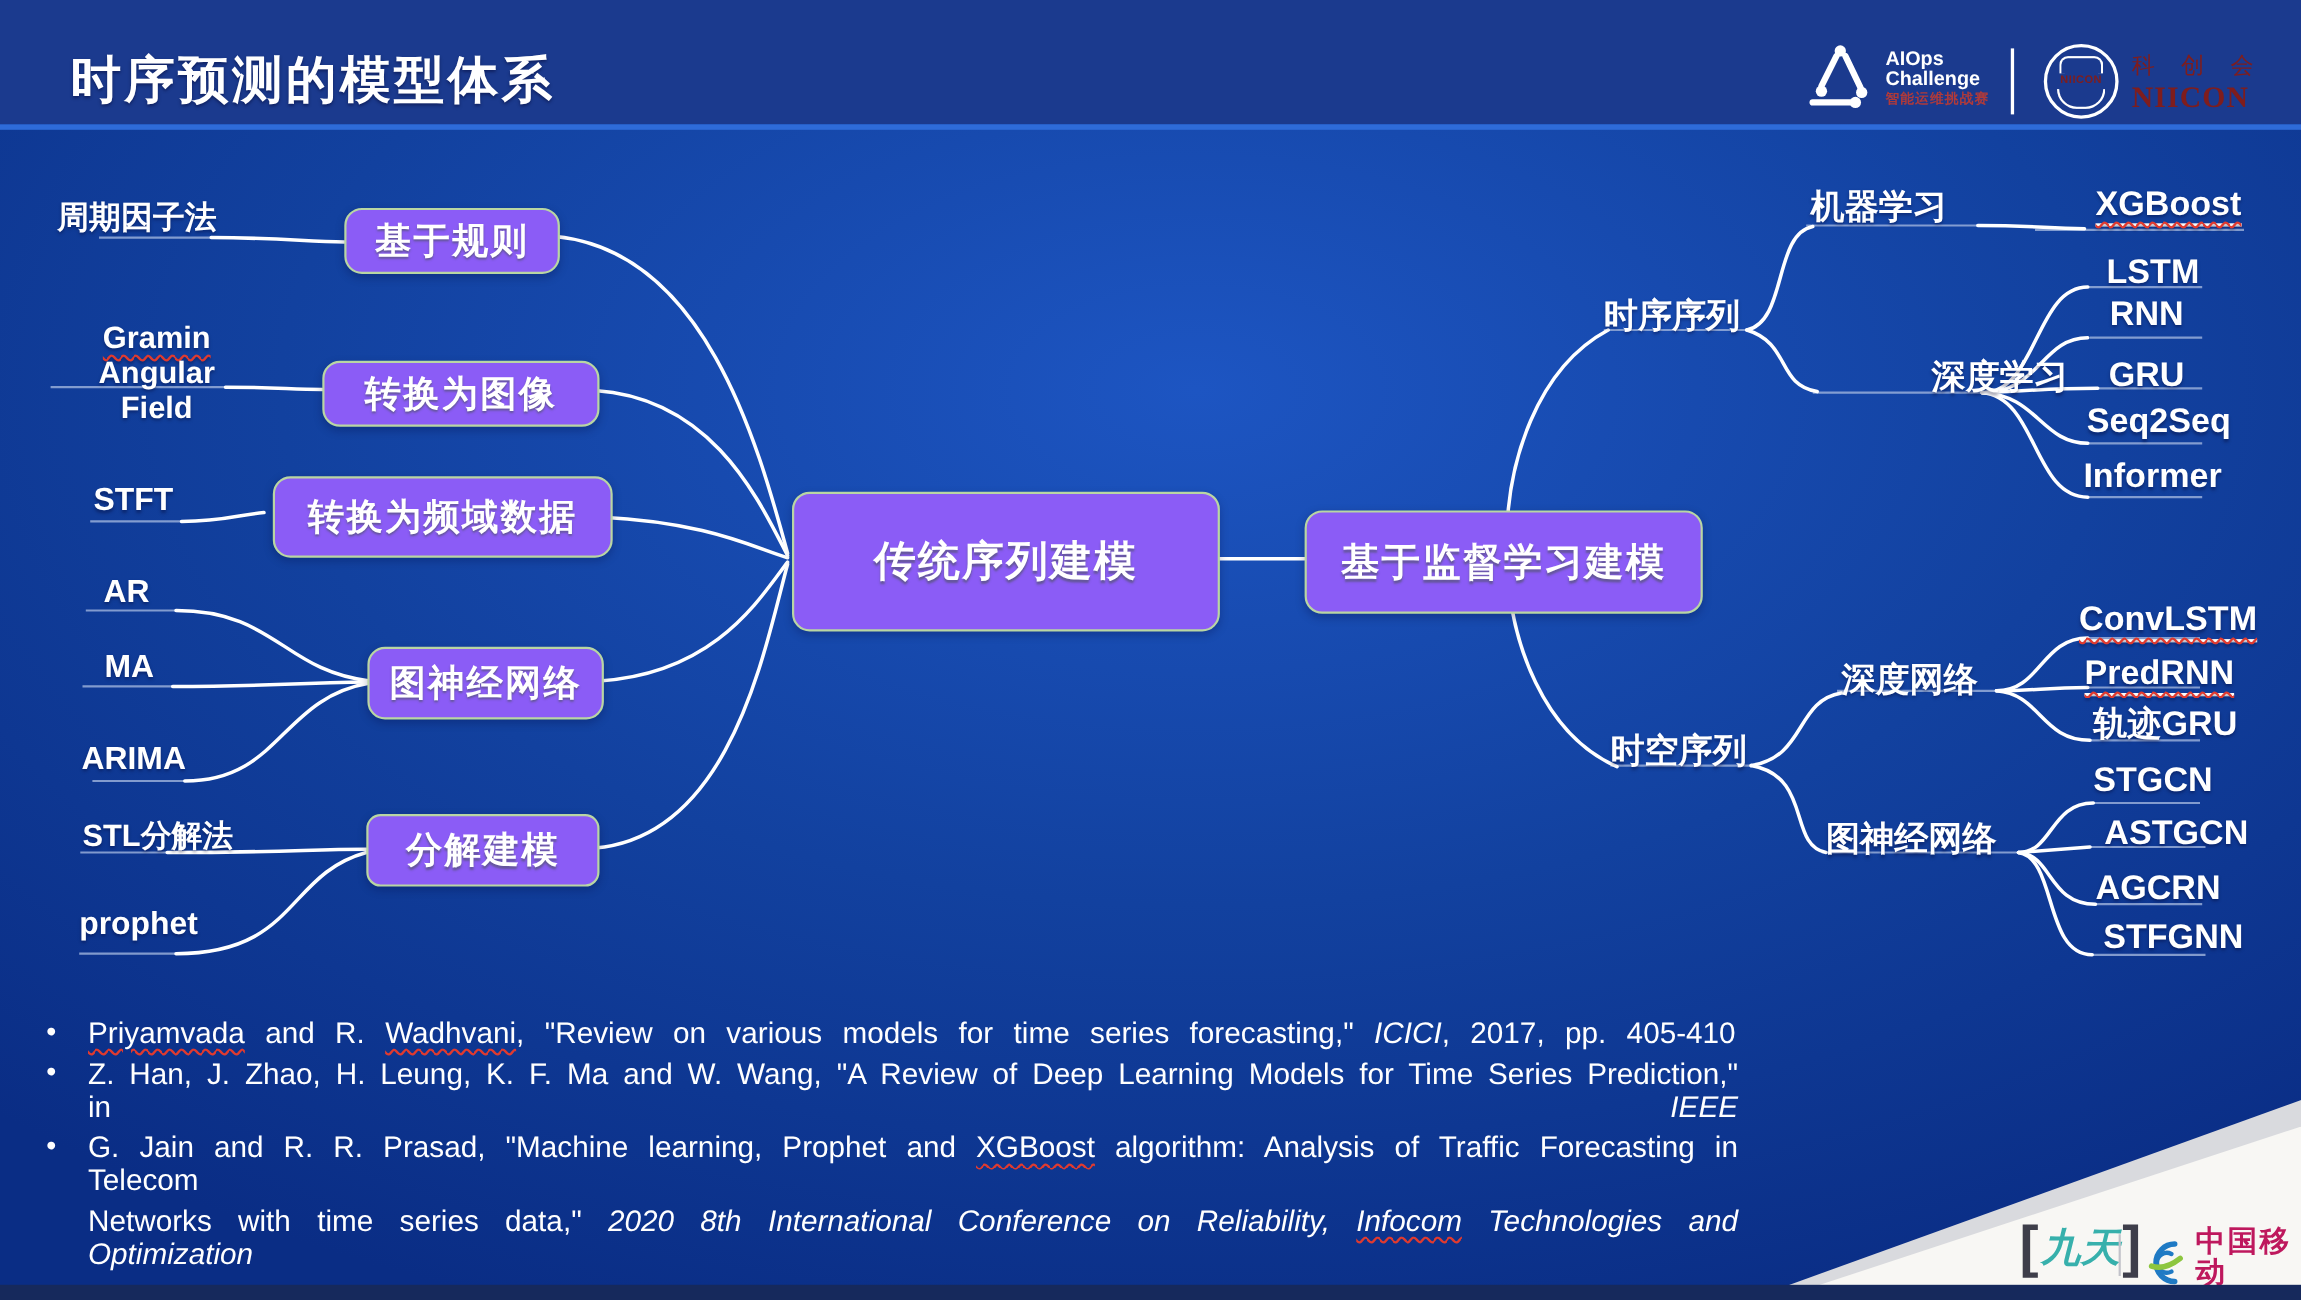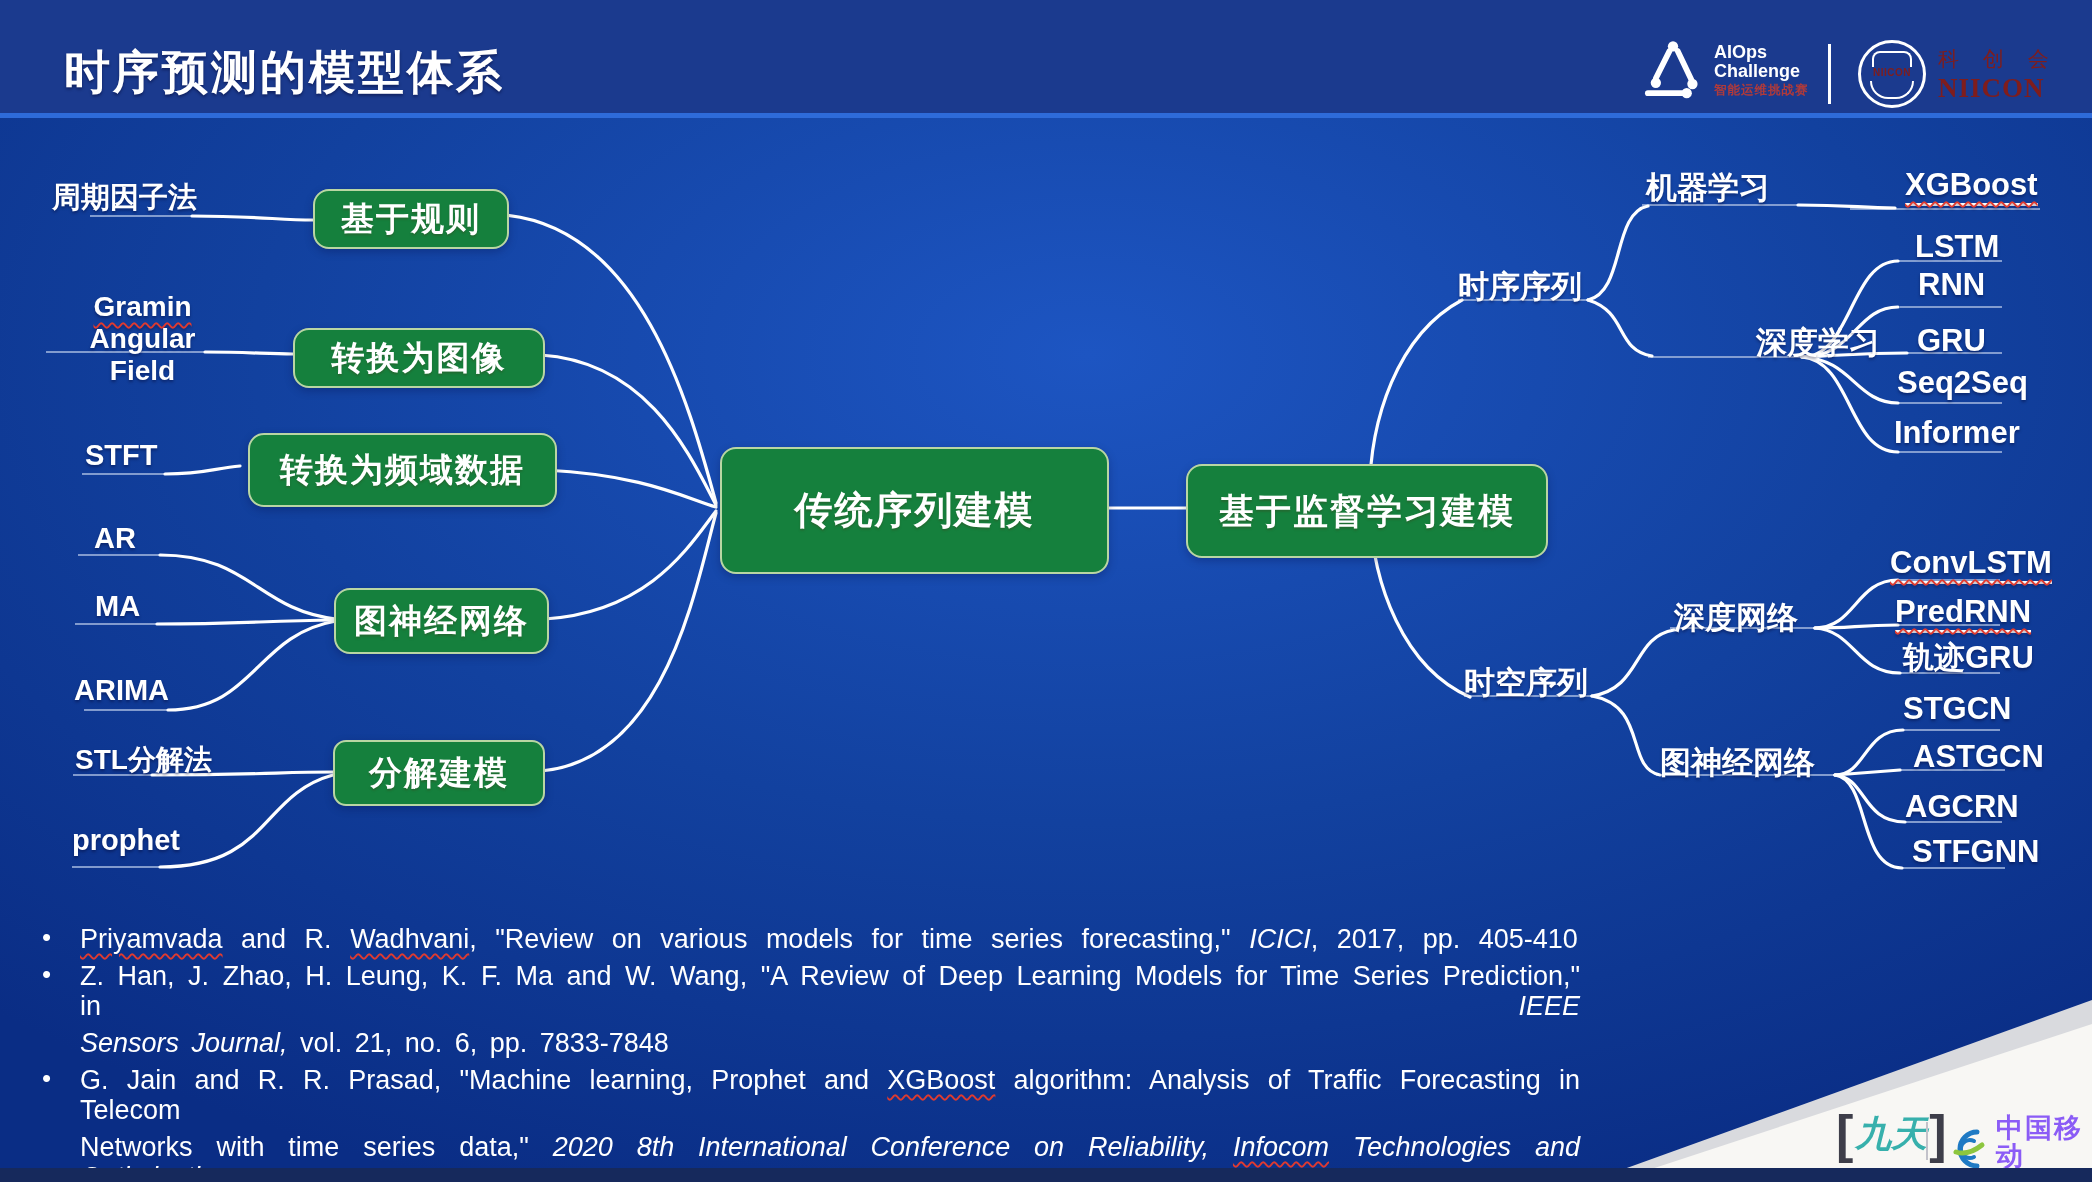--- a/index.html
+++ b/index.html
@@ -17,21 +17,21 @@
   .logo-div{position:absolute;left:1828px;top:44px;width:3px;height:60px;background:#fff;}
   .niicon{position:absolute;left:1858px;top:40px;display:flex;align-items:center;gap:12px;color:#7f1d1d;}
   .ni-circle{width:62px;height:62px;border:3px solid #fff;border-radius:50%;position:relative;}
   .ni-cloud{position:absolute;left:11px;top:8px;width:36px;height:14px;border:2px solid #fff;border-radius:8px 8px 0 0;border-bottom:none;}
   .ni-word{position:absolute;left:0;top:24px;width:100%;text-align:center;font-size:10px;font-weight:bold;letter-spacing:.5px;}
   .ni-globe{position:absolute;left:9px;bottom:6px;width:40px;height:16px;border:2px solid #fff;border-top:none;border-radius:0 0 20px 20px;}
   .ni-text .cn{font-size:21px;letter-spacing:9px;white-space:nowrap;}
   .ni-text .en{font-family:"Liberation Serif","DejaVu Serif",serif;font-size:27px;font-weight:bold;letter-spacing:1px;}
   
   .leaf{position:absolute;color:#fff;font-weight:bold;font-size:29px;white-space:nowrap;text-shadow:0 2px 3px rgba(0,0,40,.4);}
-  .gbox{position:absolute;background:#15803d;border:2px solid #b9d6a3;border-radius:16px;color:#fff;font-weight:bold;
+  .gbox{position:absolute;background:#8b5cf6;border:2px solid #b9d6a3;border-radius:16px;color:#fff;font-weight:bold;
         display:flex;align-items:center;justify-content:center;font-size:33px;letter-spacing:2px;
         text-shadow:0 2px 2px rgba(50,80,35,.45);box-shadow:0 3px 8px rgba(0,0,50,.25);}
   .blabel{position:absolute;color:#fff;font-weight:bold;font-size:31px;white-space:nowrap;text-shadow:0 2px 3px rgba(0,0,40,.4);}
   .rleaf{position:absolute;color:#fff;font-weight:bold;font-size:31px;white-space:nowrap;text-shadow:0 2px 3px rgba(0,0,40,.4);}
   .uln{border-bottom:3px solid #fff;padding-bottom:1px;}
   .sq{text-decoration:underline wavy #e03a2f 2px;text-underline-offset:6px;}
   .links{position:absolute;left:0;top:0;z-index:1;}
   .node{z-index:2;}
   .gramin{text-align:center;width:205px;white-space:normal;line-height:1.15;font-size:28px;}
   
@@ -46,21 +46,21 @@
   .wedge-gray{position:absolute;left:1588px;top:1000px;width:504px;height:182px;background:#d9dade;
       clip-path:polygon(0 100%,100% 0,100% 100%);z-index:3;}
   .wedge-white{position:absolute;left:1612px;top:1024px;width:480px;height:158px;background:#f8f7f4;
       clip-path:polygon(0 100%,100% 0,100% 100%);z-index:4;}
   .bottom-bar{position:absolute;left:0;top:1168px;width:2092px;height:14px;background:#16295c;z-index:6;}
   .jiutian{position:absolute;left:1836px;top:1108px;z-index:5;display:flex;align-items:center;}
   .jt-br{color:#3e3e4a;font-size:52px;font-weight:bold;line-height:1;}
   .jt-name{color:#37b0ac;font-size:36px;font-weight:bold;font-style:italic;margin:0 2px;}
   .foot-div{position:absolute;left:1926px;top:1122px;width:2px;height:38px;background:#c2c2ca;z-index:5;}
   .cmcc{position:absolute;left:1944px;top:1114px;z-index:5;display:flex;align-items:center;gap:8px;}
-  .cm-text .cn{color:#8b5cf6;font-size:27px;font-weight:bold;letter-spacing:2px;line-height:1.05;}
+  .cm-text .cn{color:#be185d;font-size:27px;font-weight:bold;letter-spacing:2px;line-height:1.05;}
   .cm-text .en{color:#1a6fbd;font-size:15px;font-weight:bold;}
 </style>
 </head>
 <body>
 
 <div class="hdr"></div>
 <div class="hdr-strip"></div>
 <div class="title node" style="position:absolute;">时序预测的模型体系</div>
 
 <div class="aiops">
@@ -197,21 +197,20 @@
 <div class="rleaf node" style="left:1895px;top:594px;"><span class="uln sq">PredRNN</span></div>
 <div class="rleaf node" style="left:1903px;top:637px;">轨迹GRU</div>
 <div class="rleaf node" style="left:1903px;top:691px;">STGCN</div>
 <div class="rleaf node" style="left:1913px;top:739px;">ASTGCN</div>
 <div class="rleaf node" style="left:1905px;top:789px;">AGCRN</div>
 <div class="rleaf node" style="left:1912px;top:834px;">STFGNN</div>
 
 <div class="refs">
   <div class="refline wide"><span class="blt">•</span><span class="rsq">Priyamvada</span><span> and R. </span><span class="rsq">Wadhvani</span><span>, "Review on various models for time series forecasting," </span><span class="it">ICICI</span><span>, 2017, pp. 405-410</span></div>
   <div class="refline jst"><span class="blt">•</span><span>Z. Han, J. Zhao, H. Leung, K. F. Ma and W. Wang, "A Review of Deep Learning Models for Time Series Prediction," in </span><span class="it">IEEE</span></div>
-  <div class="refline"><span class="it">Sensors Journal,</span><span> vol. 21, no. 6, pp. 7833-7848</span></div>
   <div class="refline jst"><span class="blt">•</span><span>G. Jain and R. R. Prasad, "Machine learning, Prophet and </span><span class="rsq">XGBoost</span><span> algorithm: Analysis of Traffic Forecasting in Telecom</span></div>
   <div class="refline jst"><span>Networks with time series data," </span><span class="it">2020 8th International Conference on Reliability, </span><span class="it rsq">Infocom</span><span class="it"> Technologies and Optimization</span></div>
 
 </div>
 
 <div class="wedge-gray"></div>
 <div class="wedge-white"></div>
 <div class="jiutian">
   <span class="jt-br">[</span>
   <span class="jt-name">九天</span>

